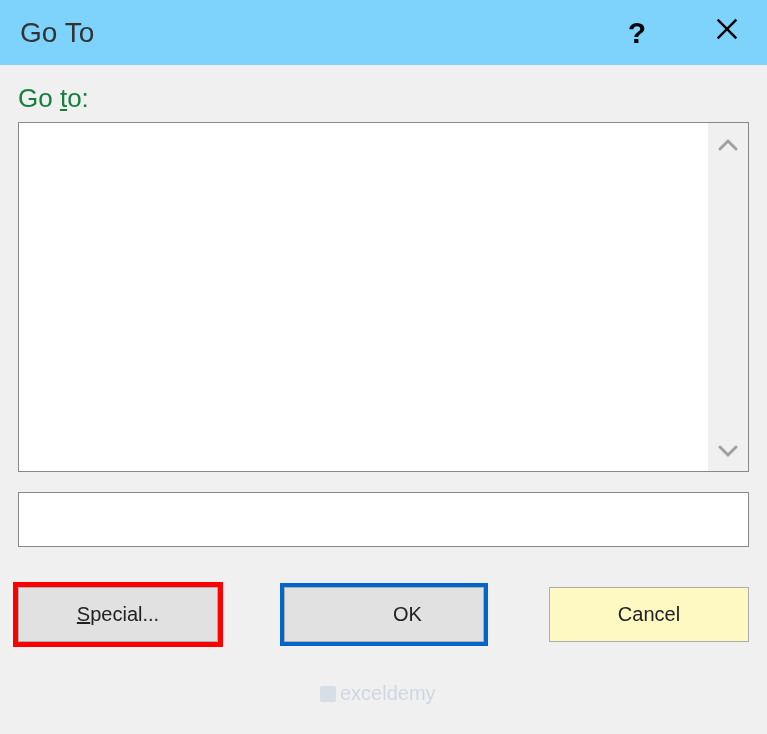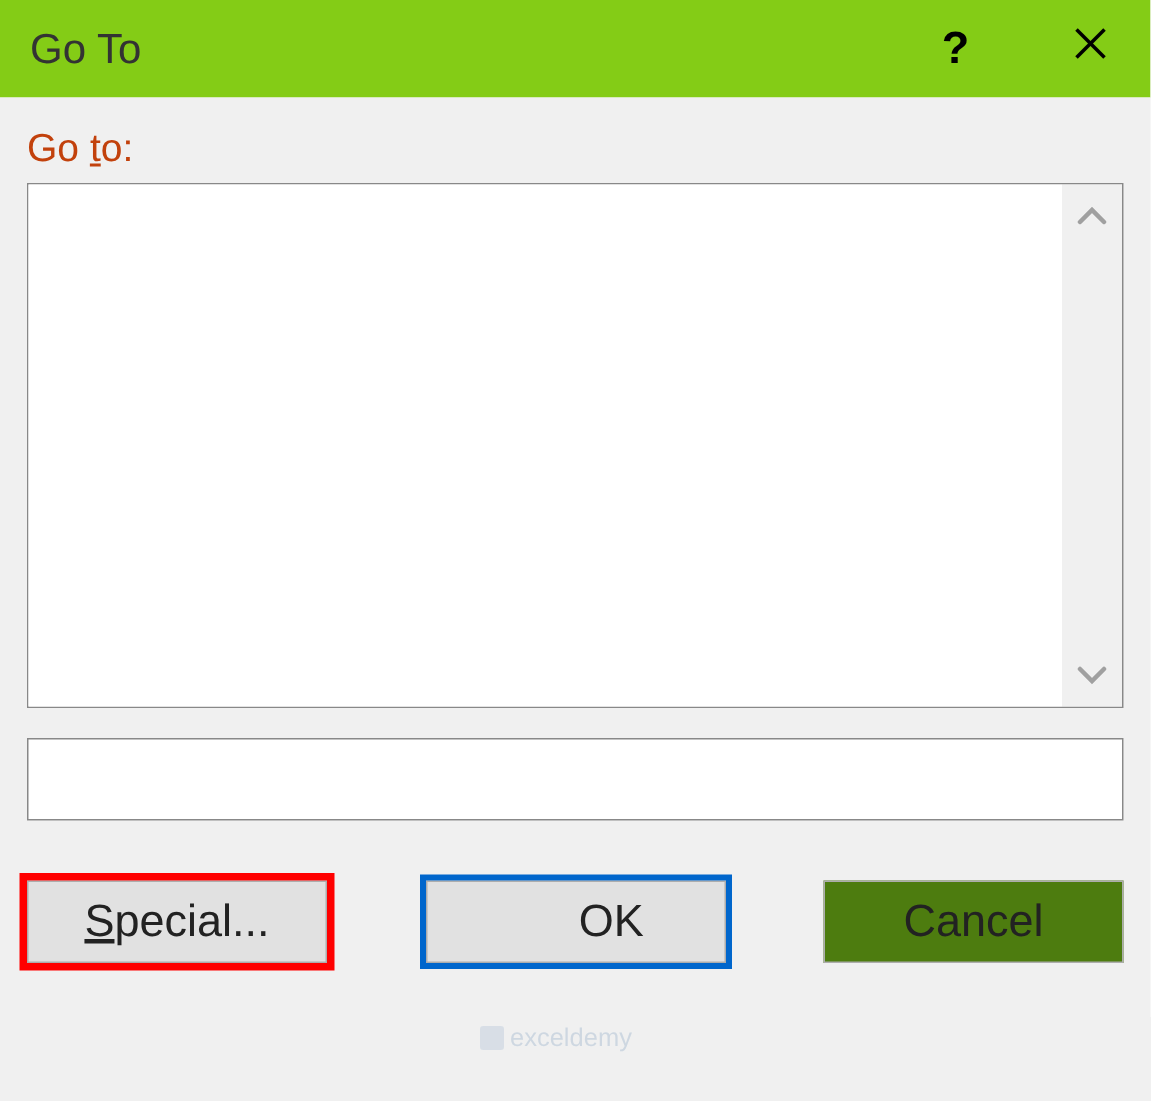--- a/index.html
+++ b/index.html
@@ -14,21 +14,21 @@
       height: 734px;
       overflow: hidden;
     }
     .dialog {
       width: 100%;
       height: 100%;
       display: flex;
       flex-direction: column;
     }
     .titlebar {
-      background: #84cc16;
+      background: #7dd3fc;
       display: flex;
       align-items: center;
       padding: 10px 20px 10px 20px;
       height: 65px;
     }
     .titlebar-title {
       font-size: 28px;
       color: #333;
       flex: 1;
     }
@@ -51,21 +51,21 @@
     }
     .content {
       background: #f0f0f0;
       flex: 1;
       padding: 18px 18px 28px 18px;
       display: flex;
       flex-direction: column;
     }
     .label {
       font-size: 26px;
-      color: #c2410c;
+      color: #15803d;
       margin-bottom: 8px;
     }
     .goto-label .u {
       text-decoration: underline;
     }
     .listbox-wrapper {
       display: flex;
       border: 1px solid #888;
       background: #ffffff;
       height: 350px;
@@ -105,21 +105,21 @@
       outline: none;
     }
     .button-row {
       display: flex;
       justify-content: space-between;
       gap: 0;
     }
     .btn {
       width: 200px;
       height: 55px;
-      font-size: 30px;
+      font-size: 20px;
       font-family: inherit;
       background: #e1e1e1;
       border: 1px solid #adadad;
       cursor: pointer;
       display: flex;
       align-items: center;
       justify-content: center;
       color: #222;
     }
     .btn-special {
@@ -128,27 +128,27 @@
     }
     .btn-special .u {
       text-decoration: underline;
     }
     .btn-ok {
       outline: 4px solid #0066cc;
       background: #e1e1e1;
       padding-left: 48px;
     }
     .btn-cancel {
-      background: #4d7c0f;
+      background: #fef9c3;
     }
     .watermark {
       position: absolute;
       left: 320px;
       top: 682px;
-      font-size: 17px;
+      font-size: 20px;
       color: #b8c8d8;
       opacity: 0.6;
       pointer-events: none;
       display: flex;
       align-items: center;
       gap: 4px;
     }
     .watermark-logo {
       width: 16px;
       height: 16px;

